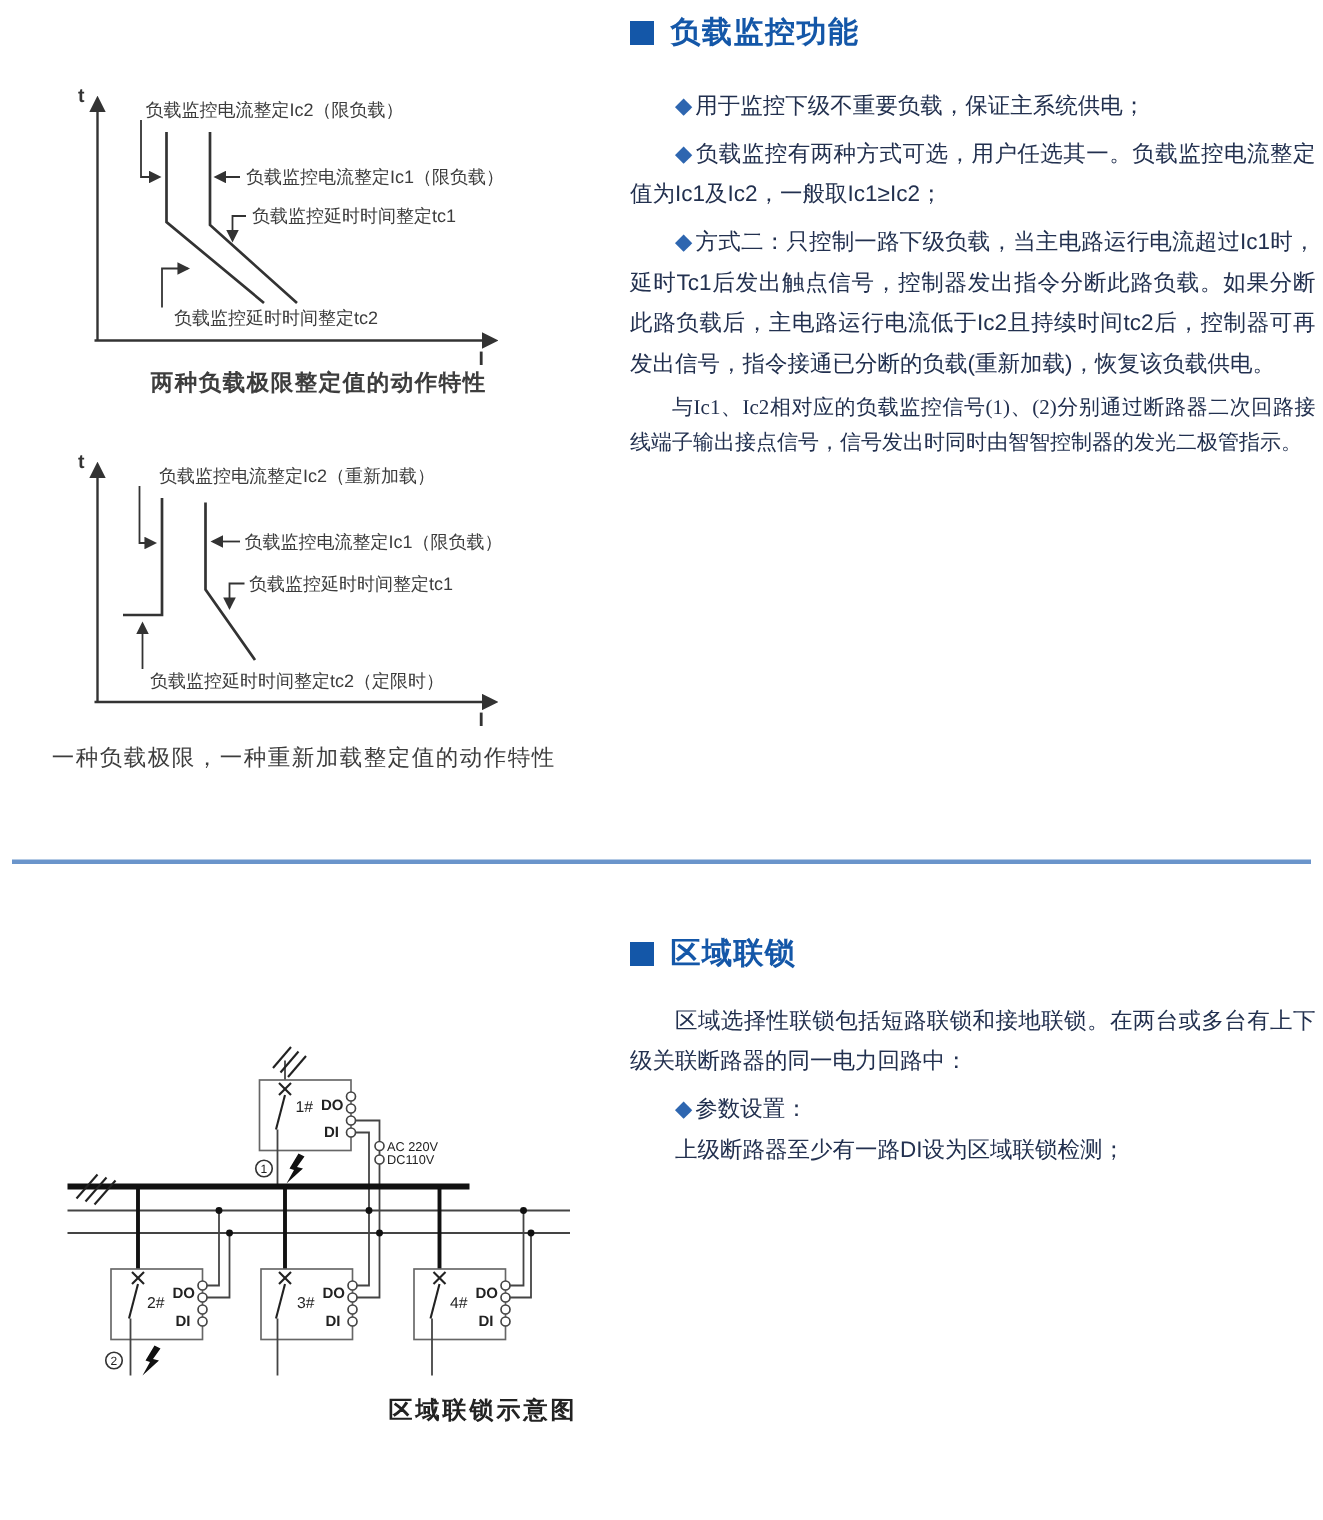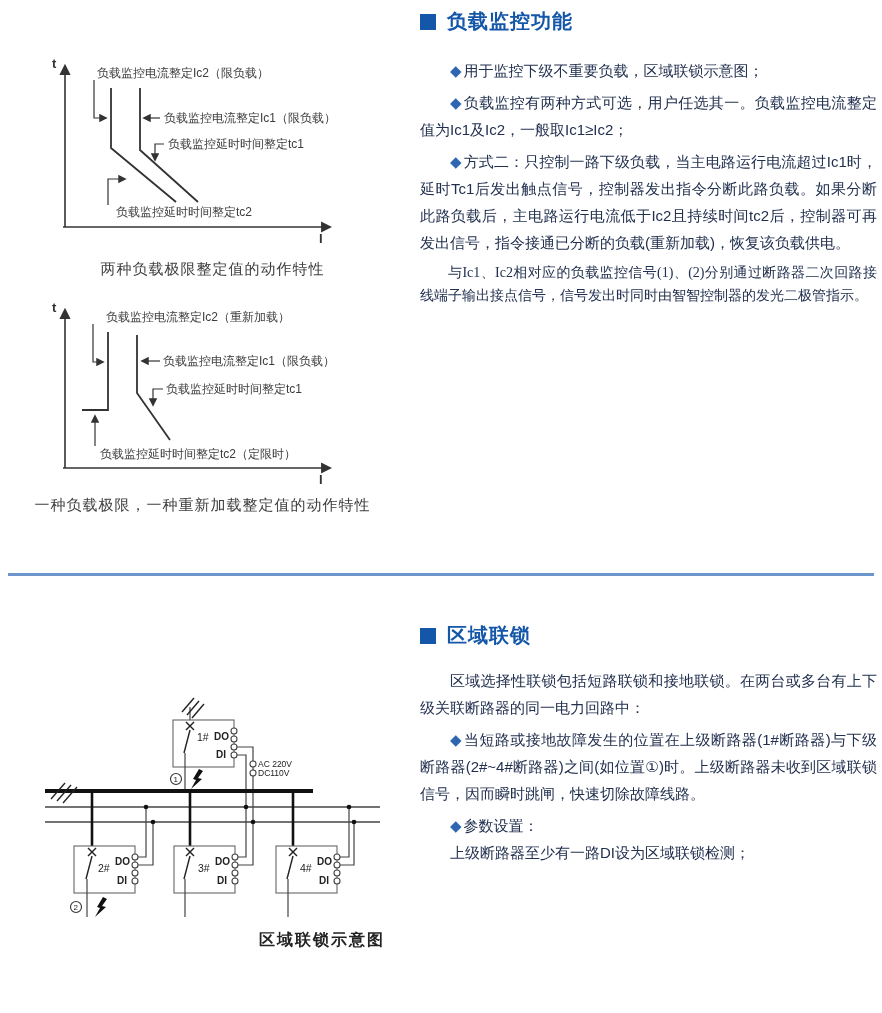--- a/index.html
+++ b/index.html
@@ -73,21 +73,21 @@
       <path d="M134,94 L125,94 L125,110" marker-end="url(#ar1)"></path>
       <path d="M78,155 L78,129 L95,129" marker-end="url(#ar1)"></path>
     </g>
 
     <text class="dg-label" x="67" y="27">负载监控电流整定Ic2（限负载）</text>
     <text class="dg-label" x="134" y="72">负载监控电流整定Ic1（限负载）</text>
     <text class="dg-label" x="138" y="98">负载监控延时时间整定tc1</text>
     <text class="dg-label" x="86" y="166">负载监控延时时间整定tc2</text>
   </svg>
 </div>
-<div class="abs dg-caption" style="left:40px;top:260px;width:345px;">两种负载极限整定值的动作特性</div>
+<div class="abs dg-caption" style="left:40px;top:246px;width:345px;font-weight:bold;">两种负载极限整定值的动作特性</div>
 
 <div class="abs" style="left:30px;top:290px;width:365px;height:200px;">
   <svg width="365" height="200" viewBox="0 0 365 200">
 
     <g>
       <line x1="35" y1="178" x2="35" y2="20" stroke="#333" stroke-width="1.6" marker-end="url(#ar1)"></line>
       <line x1="33" y1="178" x2="300" y2="178" stroke="#333" stroke-width="1.6" marker-end="url(#ar1)"></line>
       <text class="ax-label" x="22" y="22">t</text>
       <text class="ax-label" x="289" y="194">I</text>
     </g>
@@ -113,35 +113,34 @@
 <div class="abs dg-caption" style="left:20px;top:496px;width:365px;">一种负载极限，一种重新加载整定值的动作特性</div>
 
 <div class="abs divider" style="left:8px;top:573px;width:866px;height:3px;"></div>
 
 <div class="abs section" style="left:420px;top:8px;">
   <div class="sec-head">
     <div class="sec-square"></div>
     <div class="sec-title">负载监控功能</div>
   </div>
   <div class="paras">
-    <p><span class="bullet">◆</span><span>用于监控下级不重要负载，区域联锁示意图；</span></p>
+    <p><span class="bullet">◆</span><span>用于监控下级不重要负载，保证主系统供电；</span></p>
     <p><span class="bullet">◆</span><span>负载监控有两种方式可选，用户任选其一。负载监控电流整定值为Ic1及Ic2，一般取Ic1≥Ic2；</span></p>
     <p><span class="bullet">◆</span><span>方式二：只控制一路下级负载，当主电路运行电流超过Ic1时，延时Tc1后发出触点信号，控制器发出指令分断此路负载。如果分断此路负载后，主电路运行电流低于Ic2且持续时间tc2后，控制器可再发出信号，指令接通已分断的负载(重新加载)，恢复该负载供电。</span></p>
     <p class="small"><span>与Ic1、Ic2相对应的负载监控信号(1)、(2)分别通过断路器二次回路接线端子输出接点信号，信号发出时同时由智智控制器的发光二极管指示。</span></p>
   </div>
 </div>
 
 <div class="abs section" style="left:420px;top:622px;">
   <div class="sec-head">
     <div class="sec-square"></div>
     <div class="sec-title">区域联锁</div>
   </div>
   <div class="paras" style="margin-top:18px;">
     <p><span>区域选择性联锁包括短路联锁和接地联锁。在两台或多台有上下级关联断路器的同一电力回路中：</span></p>
-    <p><span class="bullet">◆</span><span>当短路或接地故障发生的位置在上级断路器(1#断路器)与下级断路器(2#~4#断路器)之间(如位置①)时。上级断路器未收到区域联锁信号，因而瞬时跳闸，快速切除故障线路。</span></p>
     <p class="tight"><span class="bullet">◆</span><span>参数设置：</span></p>
     <p class="tight"><span>上级断路器至少有一路DI设为区域联锁检测；</span></p>
 
   </div>
 </div>
 
 <div class="abs" style="left:35px;top:695px;width:350px;height:232px;">
   <svg width="350" height="232" viewBox="0 0 350 232">
     <defs>
       <polygon id="bolt" points="8,0 12,2 7,9 11,10 0,20 5,11 2,10" fill="#111"></polygon>

